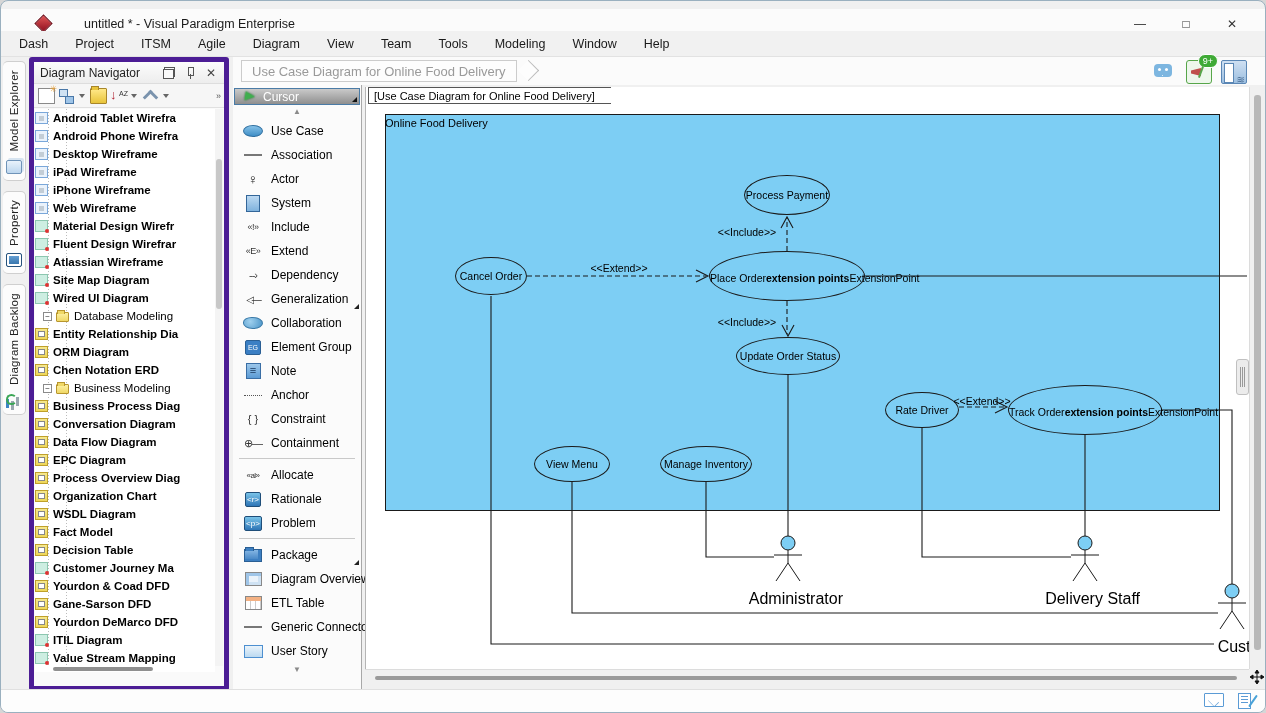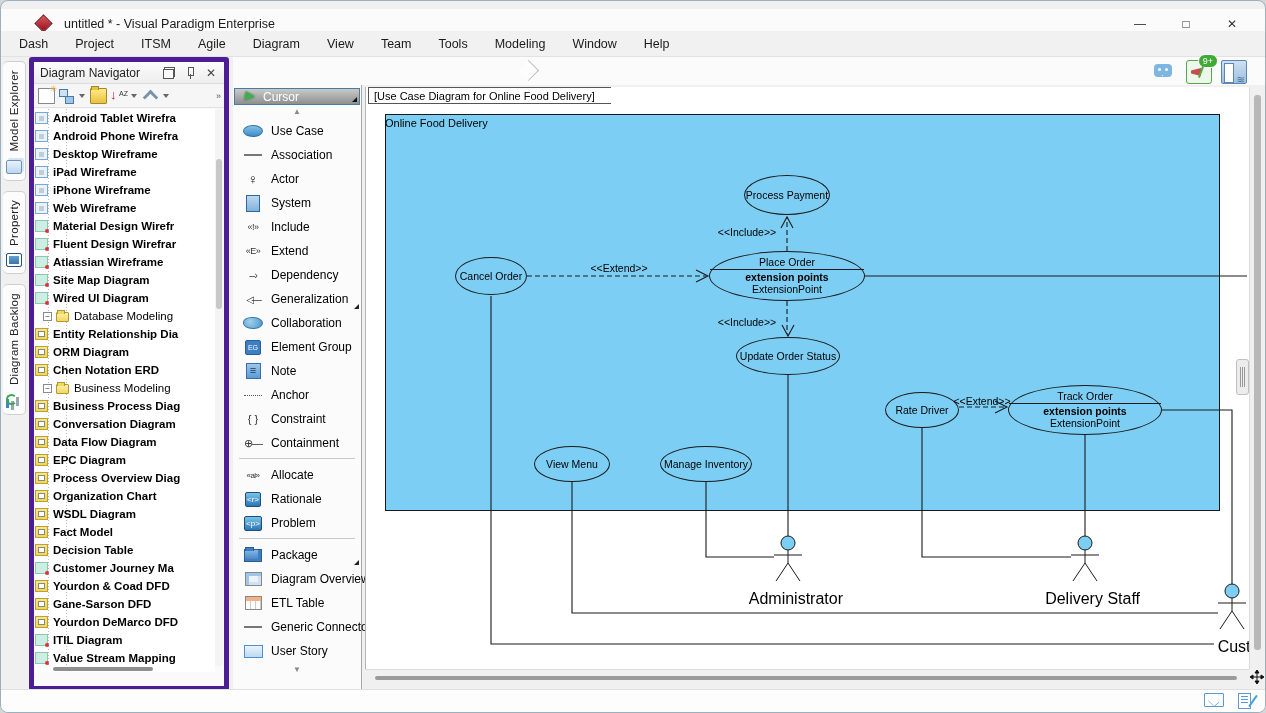--- a/index.html
+++ b/index.html
@@ -1,20 +1,20 @@
 <!DOCTYPE html>
 <html><head>
 <meta charset="utf-8">
 <style>
   * { margin:0; padding:0; box-sizing:border-box; }
   html,body { width:1266px; height:713px; background:#d6d6d6; font-family:"Liberation Sans",sans-serif; }
   #app { position:relative; width:1266px; height:713px; background:#f0f0f0; border:1px solid #9ab0bf; border-radius:8px; overflow:hidden; }
 
   
-  #titlebar { position:absolute; left:0; top:8px; width:100%; height:30px; background:#fbfbfb; border-bottom:1px solid #e8e8e8; display:flex; align-items:center; }
+  #titlebar { position:absolute; left:0; top:8px; width:100%; height:30px; background:#fbfbfb; border-bottom:1px solid #e8e8e8; display:flex; align-items:center;gap:20px; }
   #vp-logo { width:13px; height:13px; margin-left:36px; background:linear-gradient(135deg,#e05555,#8f1020); transform:rotate(45deg); border:1px solid #6d0c18; }
   #title-text { margin-left:14px; font-size:12.5px; color:#1a1a1a; }
   .win-controls { position:absolute; right:10px; top:0; height:30px; display:flex; }
   .win-btn { width:46px; height:30px; display:flex; align-items:center; justify-content:center; font-size:12px; color:#333; }
 
   
   #menubar { position:absolute; left:0; top:30px; width:100%; height:26px; background:#f1f1f1; border-bottom:1px solid #e2e2e2; display:flex; align-items:center; padding-left:18px; }
   .menu-item { font-size:12.5px; color:#1a1a1a; padding:4px 0; margin-right:27px; }
 
   
@@ -126,21 +126,21 @@
   .pi-user-story::before { content:''; width:17px; height:11px; background:linear-gradient(#eaf4fb,#bcd9f0); border:1px solid #4d8fd0; }
 
   
   #canvas-wrap { position:absolute; left:364px; top:86px; width:884px; height:582px; background:#fff; overflow:hidden; border-left:1px solid #b5b5b5; }
   #canvas-tab { position:absolute; left:2px; top:0; height:17px; background:#fff; border:1px solid #555; border-bottom:1px solid #555; border-right:none; padding:0 16px 0 5px; font-size:11px; color:#000; display:flex; align-items:center; white-space:nowrap; }
   #canvas-tab::after { content:''; position:absolute; top:-1px; right:-4px; width:10px; height:17px; border-right:1px solid #555; border-top:1px solid #555; transform:skewX(22deg); background:#fff; z-index:-1; }
   #boundary { position:absolute; left:19px; top:27px; width:835px; height:397px; background:#7DCEF4; border:1px solid #1a1a1a; }
   #boundary-label { position:absolute; left:19px; top:30px; width:835px; text-align:left; font-size:11px; color:#000; }
   #connectors { position:absolute; left:0; top:0; width:884px; height:582px; }
   .uc { position:absolute; border:1px solid #1a1a1a; border-radius:50%; display:flex; align-items:center; justify-content:center; font-size:10.5px; color:#000; text-align:center; white-space:nowrap; }
-  .uc-ep { flex-direction:column; justify-content:flex-start; padding-top:4px; }
+  .uc-ep { flex-direction:row; justify-content:flex-start; padding-top:4px; }
   .ep-sep { width:100%; border-top:1px solid #1a1a1a; margin:1px 0 1px 0; }
   .ep-header { font-weight:bold; font-size:10.5px; }
   .stype { position:absolute; font-size:10.5px; color:#000; width:84px; text-align:center; white-space:nowrap; }
   .actor { position:absolute; width:34px; }
   .actor-label { position:absolute; font-size:16px; color:#000; text-align:right; width:110px; white-space:nowrap; }
 
   
   #v-scroll { position:absolute; left:1248px; top:86px; width:15px; height:582px; background:#f0f0f0; border-left:1px solid #dcdcdc; }
   #v-scroll .thumb { position:absolute; left:4px; top:8px; width:7px; height:555px; background:#b8b8b8; border-radius:3px; }
   #h-scroll { position:absolute; left:364px; top:668px; width:884px; height:16px; background:#f0f0f0; border-top:1px solid #dcdcdc; }
@@ -390,20 +390,21 @@
     </div>
     <div id="nav-vscroll">
         <div class="thumb"></div>
       </div>
     <div id="nav-hscroll">
         <div class="thumb"></div>
       </div>
   </div>
 
   <div id="crumbbar">
+    <div id="crumb">Use Case Diagram for Online Food Delivery</div>
     <div id="crumb-chev"></div>
     <div class="hdr-icons">
       <div class="hicon ic-robot"></div>
       <div class="hicon ic-megaphone">
         <span class="badge">9+</span>
       </div>
       <div class="hicon ic-panels"></div>
     </div>
   </div>
 

